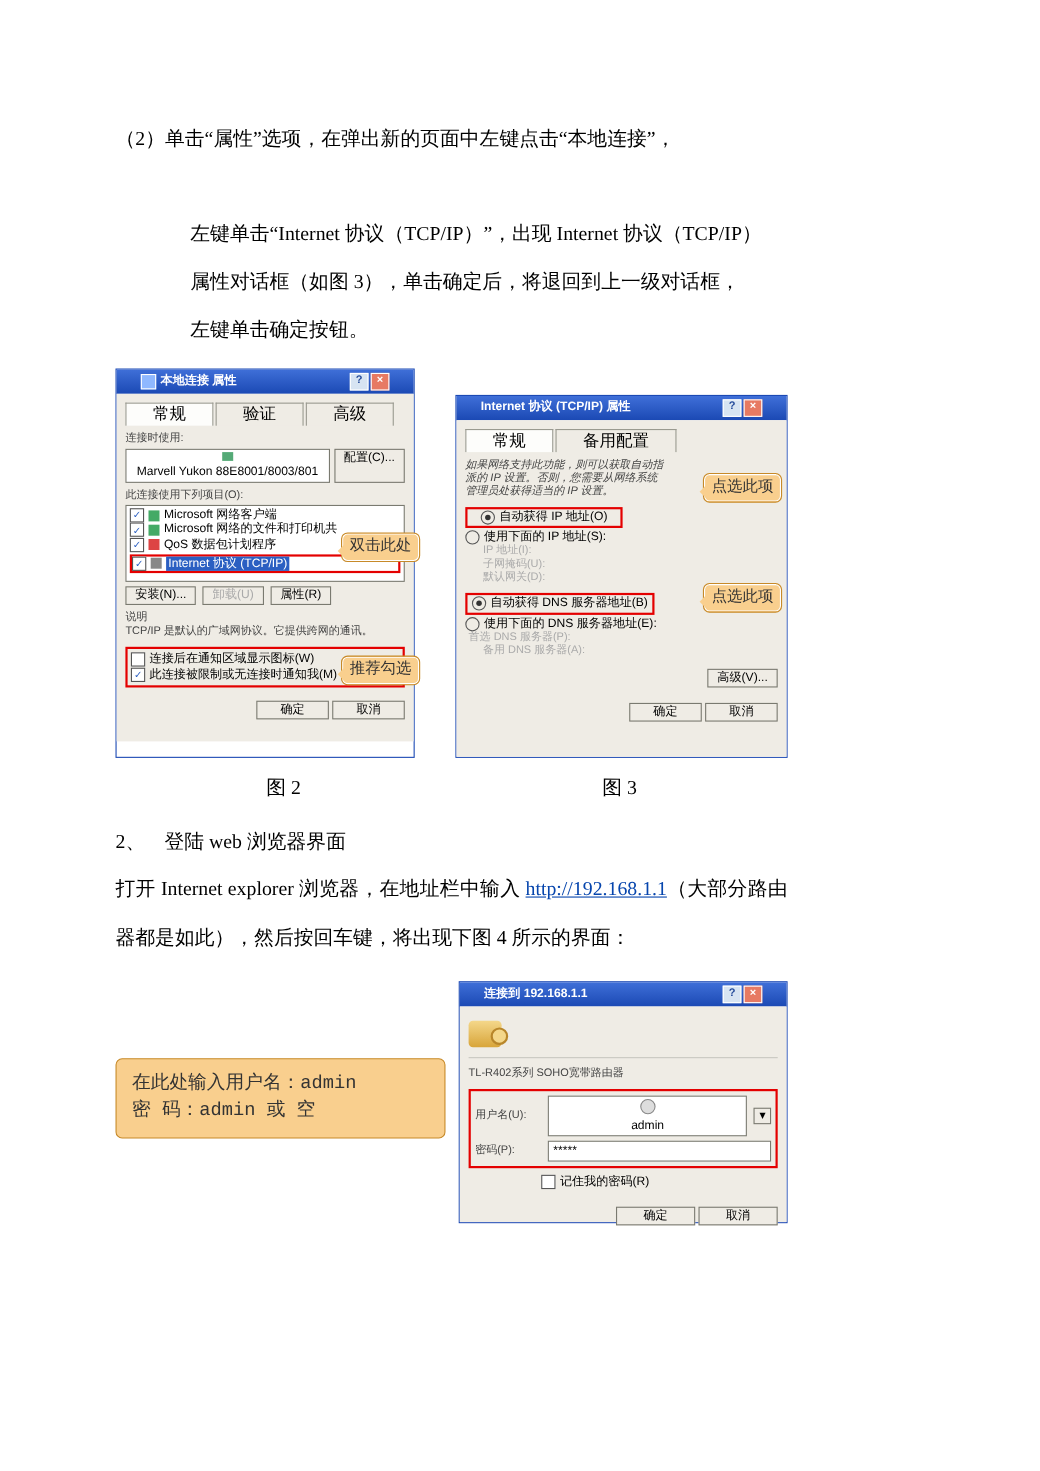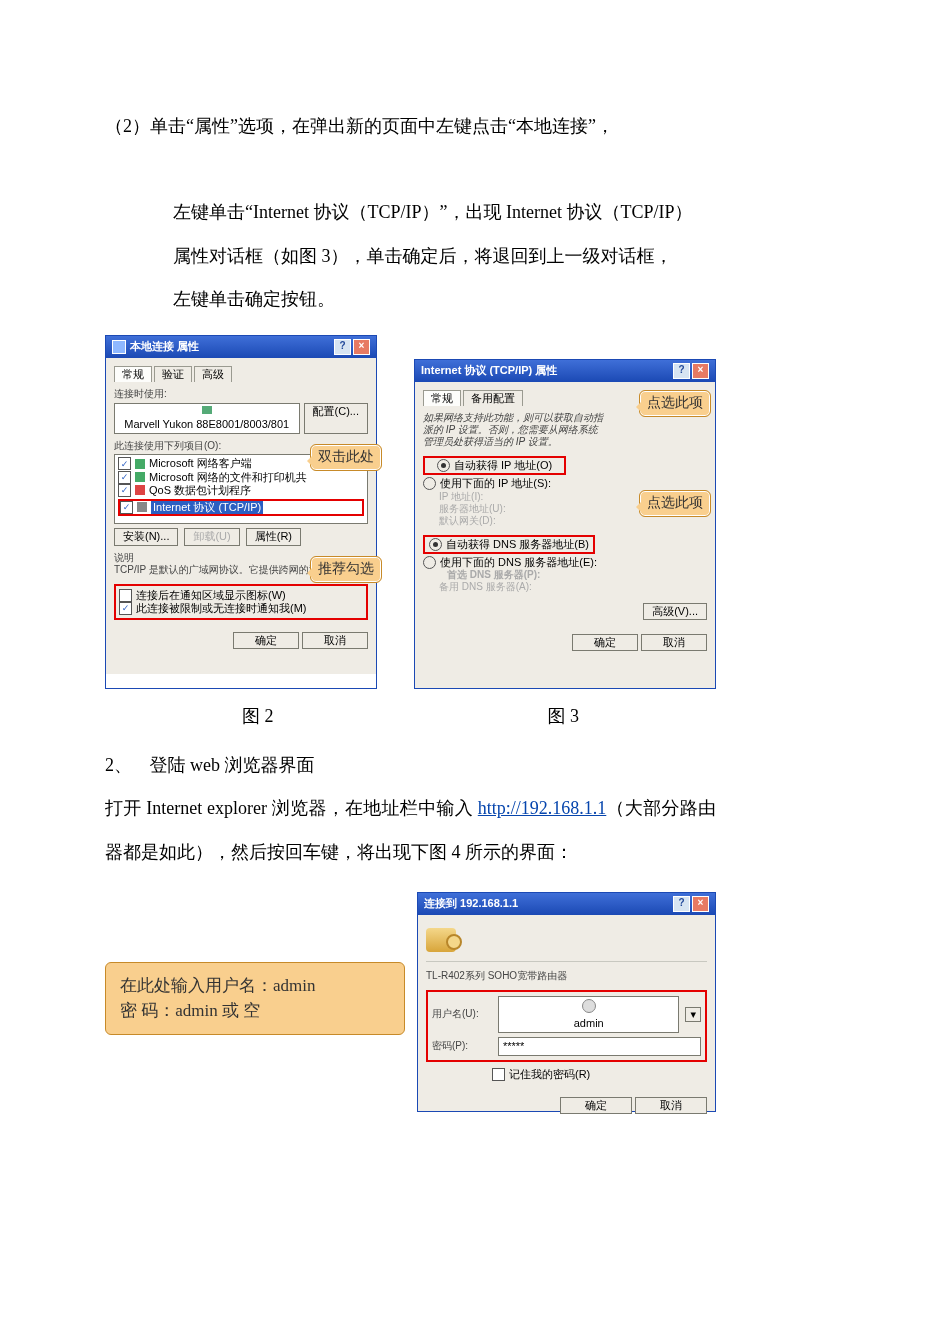--- a/index.html
+++ b/index.html
@@ -33,21 +33,21 @@
   }
   .dialog {
     position: relative;
     font-family: "Tahoma","SimSun",sans-serif;
     font-size: 11px;
     line-height: 1.2;
   }
   .titlebar {
     background: linear-gradient(#3f6fd8,#1b49b4);
     color: #fff;
-    padding: 3px 6px;
+    padding: 3px 22px;
     font-size: 11px;
     font-weight: bold;
     display: flex;
     justify-content: space-between;
     align-items: center;
   }
   .tbar-btns { display:flex; gap:2px; }
   .tb-btn {
     background:#d7e4f2;
     color:#234a9a;
@@ -57,22 +57,22 @@
     text-align:center;
     line-height:12px;
   }
   .tb-btn.close { background:#e77a63; color:#fff; }
   .dlg-body { background:#efece5; padding:8px; }
   .tabs { display:flex; gap:2px; margin-bottom:6px;}
   .tab {
     border:1px solid #9a9a90;
     border-bottom:none;
     background:#efece5;
-    padding:1px 7px;
-    font-size:11px;
+    padding:1px 24px;
+    font-size:15px;
   }
   .tab.active{ background:#fdfdfb; }
   .sunken {
     background:#fff;
     border:1px solid #7a7a70;
     padding:2px 4px;
     font-size:11px;
     flex-direction:column;
   }
   .btn {
@@ -99,20 +99,21 @@
     position:absolute;
     background:#f9cf8e;
     border:1px solid #c78a29;
     border-radius:6px;
     padding:4px 7px;
     font-size:14px;
     font-family:"SimSun",serif;
     color:#333;
     box-shadow:0 0 0 1px #fff inset;
     white-space:nowrap;
+    margin-top:40px;
   }
   .callout::after{
     content:"";
     position:absolute;
     width:0;height:0;
     left:-10px; top:10px;
     border:6px solid transparent;
     border-right-color:#f9cf8e;
   }
   .small { font-size:10px; color:#444; }
@@ -125,21 +126,21 @@
   .radio-dot.sel::after{content:"";width:5px;height:5px;background:#333;border-radius:50%;}
   .caption-row { display:flex; justify-content:space-around; margin-top:4px; font-size:18px;}
   .section-num { display:inline-block; width:40px;}
   .fig4-wrap { display:flex; align-items:flex-start; gap:12px; margin-top:18px;}
   .login-callout {
     background:#f9cf8e;
     border:1px solid #c78a29;
     border-radius:6px;
     padding:10px 14px;
     font-size:17px;
-    font-family:Liberation Serif, serif;
+    font-family:Liberation Mono, monospace;
     line-height:1.5;
     color:#333;
   }
 </style>
 </head>
 <body>
 
 <div class="page">
 
   <div class="para indent-block">
@@ -253,34 +254,34 @@
           <div class="radio-row">
             <span class="radio-dot sel"></span>
               <span>自动获得 IP 地址(O)</span>
           </div>
         </div>
         <div class="radio-row">
           <span class="radio-dot"></span>
             <span>使用下面的 IP 地址(S):</span>
         </div>
         <div class="small disabled" style="margin-left:16px;">IP 地址(I):</div>
-        <div class="small disabled" style="margin-left:16px;">服务器地址(U):</div>
+        <div class="small disabled" style="margin-left:16px;">子网掩码(U):</div>
         <div class="small disabled" style="margin-left:16px;margin-bottom:8px;">默认网关(D):</div>
 
         <div class="hl-redbox" style="display:inline-block;padding:1px 4px;margin-bottom:2px;">
           <div class="radio-row">
             <span class="radio-dot sel"></span>
               <span>自动获得 DNS 服务器地址(B)</span>
           </div>
         </div>
         <div class="radio-row">
           <span class="radio-dot"></span>
             <span>使用下面的 DNS 服务器地址(E):</span>
         </div>
-        <div class="small disabled" style="margin-left:24px;font-weight:bold;">首选 DNS 服务器(P):</div>
+        <div class="small disabled" style="margin-left:3px;">首选 DNS 服务器(P):</div>
         <div class="small disabled" style="margin-left:16px;margin-bottom:10px;">备用 DNS 服务器(A):</div>
 
         <div style="text-align:right;">
           <span class="btn">高级(V)...</span>
         </div>
         <div style="text-align:right;margin-top:14px;">
           <span class="btn" style="min-width:48px;">确定</span>
           <span class="btn" style="min-width:48px;">取消</span>
         </div>
 

